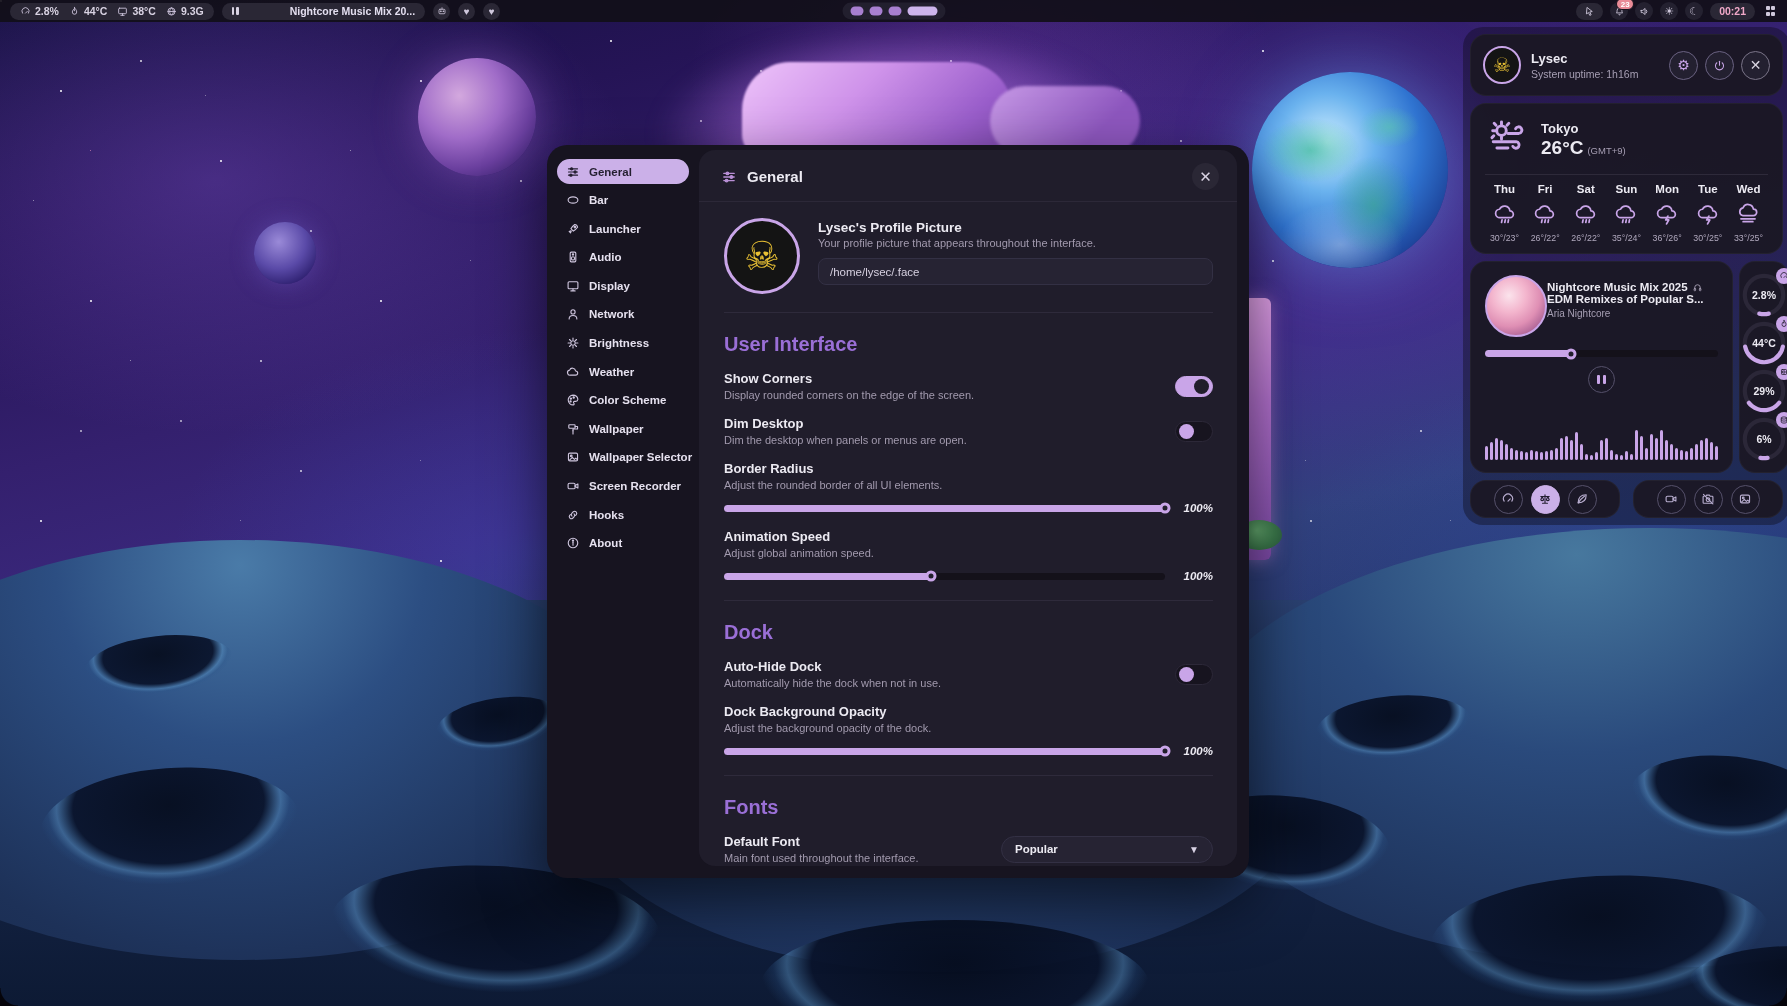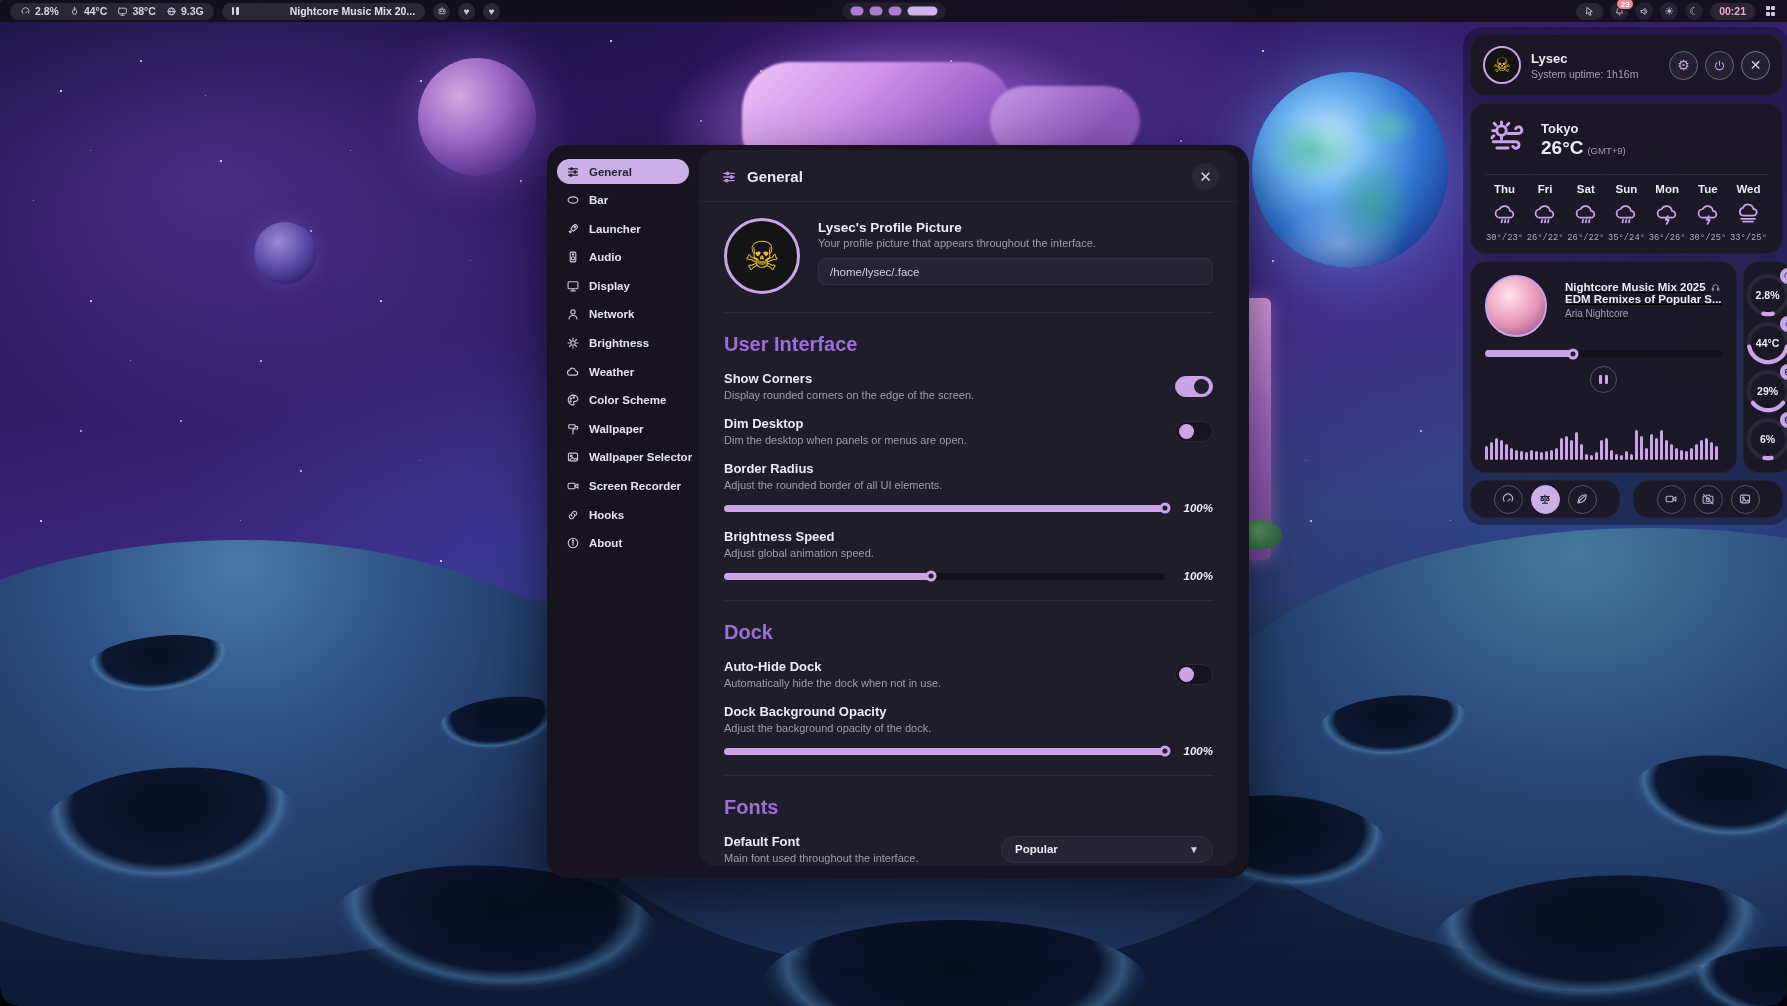--- a/index.html
+++ b/index.html
@@ -179,24 +179,24 @@
   .w-top { display:flex; align-items:center; gap:12px; }
   .w-icon svg { width:44px; height:44px; stroke:#c9a5e8; }
   .w-city { font-size:13px; font-weight:bold; color:#eceaf2; }
   .w-temp { font-size:19px; font-weight:bold; color:#eceaf2; margin-top:1px; }
   .w-tz { font-size:9.5px; font-weight:normal; color:#a79fb4; margin-left:4px; }
   .w-div { height:1px; background:#2e2a3a; margin:10px 0 8px; }
   .w-days { display:flex; justify-content:space-between; }
   .w-day { display:flex; flex-direction:column; align-items:center; width:39px; }
   .wd-name { font-size:11.5px; font-weight:bold; color:#eceaf2; }
   .w-day svg { width:26px; height:26px; stroke:#c9a5e8; margin:7px 0 5px; }
-  .wd-temps { font-size:8.8px; color:#b0a8bd;font-family:Liberation Mono, monospace; }
+  .wd-temps { font-size:8.8px; color:#b0a8bd; }
   .mid-row { display:flex; gap:6px; }
   .media { flex:1; padding:13px 14px 12px; display:flex; flex-direction:column; }
-  .m-top { display:flex; gap:18px;text-decoration:underline; }
+  .m-top { display:flex; gap:0; }
   .art { width:62px; height:62px; border-radius:50%; border:2.5px solid #c9a5e8; flex-shrink:0;
     background:radial-gradient(circle at 38% 32%, #fbe3ec 0%, #f3b5cd 32%, #df8fb4 58%, #a85f92 82%, #6e3e6e 100%); }
   .m-info { min-width:0; padding-top:6px; }
   .m-title { font-size:11.5px; font-weight:bold; color:#eceaf2; white-space:nowrap; overflow:hidden; display:flex; align-items:center; gap:4px; }
   .m-title svg { width:11px; height:11px; stroke:#a79fb4; flex-shrink:0; }
   .m-artist { font-size:10px; color:#a79fb4; margin-top:3px; }
   .m-progress { margin-top:13px; }
   .m-pause { align-self:center; margin-top:9px; width:27px; height:27px; border-radius:50%; border:1.5px solid #55506a;
     display:flex; align-items:center; justify-content:center; gap:3px; }
   .m-pause i { width:3px; height:9px; background:#c9a5e8; border-radius:1px; }
@@ -523,21 +523,21 @@
           <div class="slider" style="--p: 100%;">
               <div class="fill"></div>
               <div class="knob"></div>
             </div>
           <div class="slider-value">100%</div>
         </div>
       </div>
 
       <div class="row col">
         <div class="row-text">
-          <div class="row-label">Brightness Speed</div>
+          <div class="row-label">Animation Speed</div>
           <div class="row-desc">Adjust global animation speed.</div>
         </div>
         <div class="slider-line">
           <div class="slider" style="--p: 47%;">
               <div class="fill"></div>
               <div class="knob"></div>
             </div>
           <div class="slider-value">100%</div>
         </div>
       </div>

